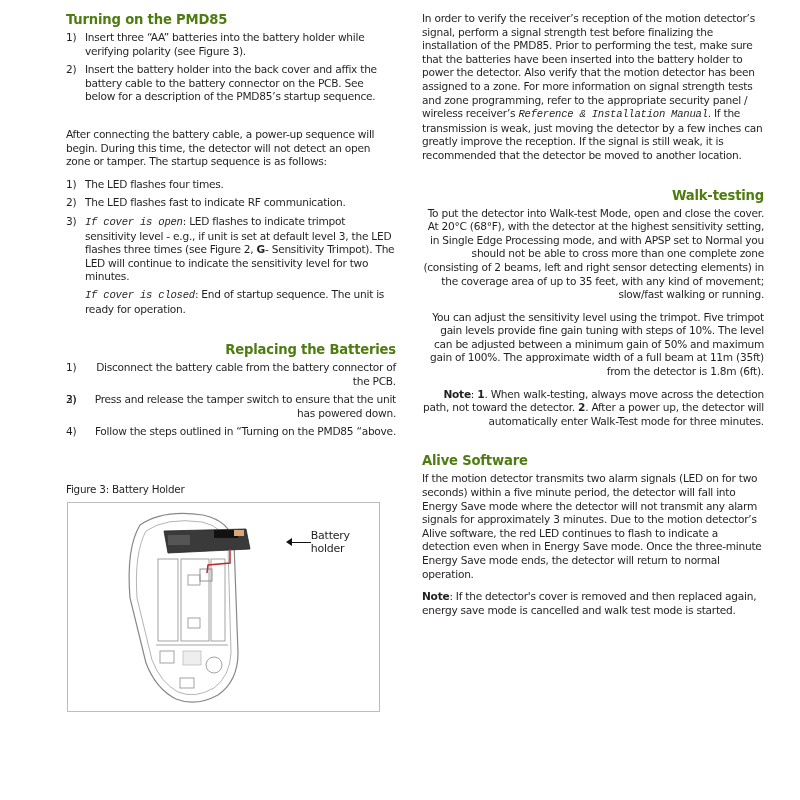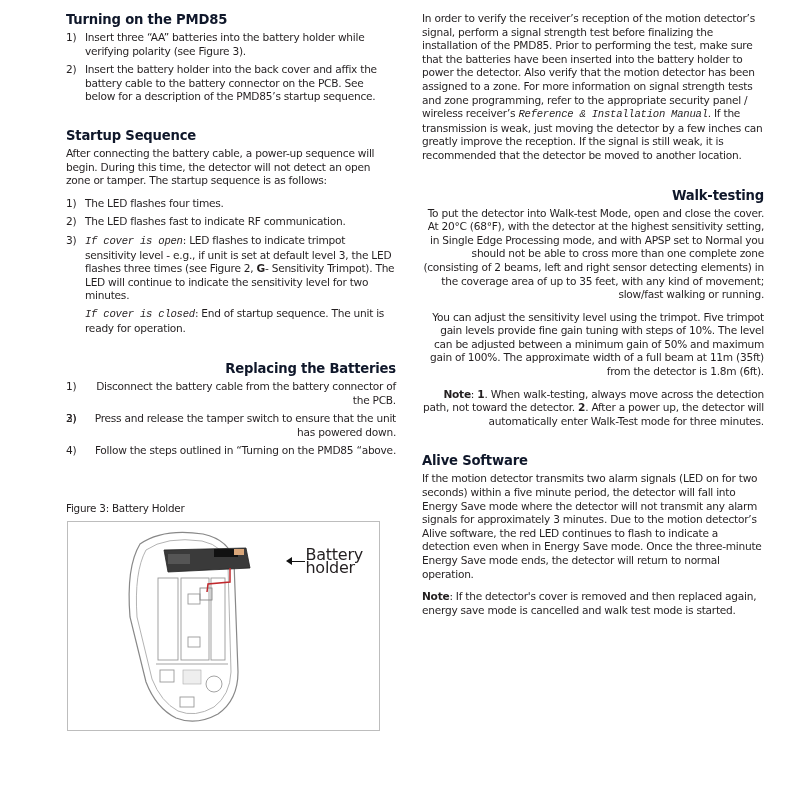--- a/index.html
+++ b/index.html
@@ -1,52 +1,51 @@
 <!DOCTYPE html>
 <html><head>
 <meta charset="utf-8">
 <style>
   html, body { margin: 0; padding: 0; background: #ffffff; }
   body { width: 800px; height: 800px; position: relative; overflow: hidden;
          font-family: "DejaVu Sans", sans-serif; color: #231f20; }
   .col { position: absolute; top: 12px; font-size: 10.6px; line-height: 13.6px; letter-spacing: -0.25px; }
   .col-left { left: 66px; width: 330px; }
   .col-right { left: 422px; width: 342px; }
-  h2 { font-family: "DejaVu Sans", sans-serif; font-weight: bold; font-size: 13.2px; color: #0f172a;
+  h2 { font-family: "DejaVu Sans", sans-serif; font-weight: bold; font-size: 13.2px; color: #4d7c0f;
        margin: 0 0 3px 0; line-height: 16px; letter-spacing: -0.2px; }
   p { margin: 0 0 9px 0; }
   ol { list-style: none; margin: 0; padding: 0; }
   ol li { position: relative; padding-left: 19px; margin-bottom: 5px; }
   ol li .num { position: absolute; left: 0; top: 0; }
   .sub { padding-left: 19px; margin-top: -1px; }
   .section { margin-bottom: 22px; }
   .figure-caption { text-align: left; font-size: 10.4px; margin: 0 0 5px 0; }
   .figure-box { position: relative; width: 311px; height: 208px; border: 1.5px solid #bdbdbd; margin-left: 1px; }
-  .callout { position: absolute; left: 223px; top: 26px; font-size: 16px; display: flex; align-items: center; gap: 0; }
+  .callout { position: absolute; left: 223px; top: 26px; font-size: 11px; display: flex; align-items: center; gap: 0; }
   .arrow-line { width: 22px; height: 1.3px; background: #111; position: relative; }
   .arrow-line::before { content: ""; position: absolute; left: -5px; top: -3.5px; border-right: 6px solid #111;
                         border-top: 4px solid transparent; border-bottom: 4px solid transparent; }
   b { font-weight: bold; }
   i { font-style: italic; font-family: Liberation Mono, monospace; }
 </style>
 </head>
 <body>
 
 <div class="col col-left">
 
   <div class="section" style="margin-bottom:24px;">
     <h2>Turning on the PMD85</h2>
     <ol>
       <li><span class="num">1)</span><span>Insert three “AA” batteries into the battery holder while verifying polarity (see Figure 3).</span></li>
       <li><span class="num">2)</span><span>Insert the battery holder into the back cover and affix the battery cable to the battery connector on the PCB. See below for a description of the PMD85’s startup sequence.</span></li>
     </ol>
   </div>
 
   <div class="section" style="margin-bottom:26px;">
-    <h2>Startup Sequence</h2>
     <p>After connecting the battery cable, a power-up sequence will begin. During this time, the detector will not detect an open zone or tamper. The startup sequence is as follows:</p>
     <ol>
       <li><span class="num">1)</span><span>The LED flashes four times.</span></li>
       <li><span class="num">2)</span><span>The LED flashes fast to indicate RF communication.</span></li>
       <li><span class="num">3)</span><i>If cover is open</i><span>: LED flashes to indicate trimpot sensitivity level - e.g., if unit is set at default level 3, the LED flashes three times (see Figure 2, </span><b>G</b><span>- Sensitivity Trimpot). The LED will continue to indicate the sensitivity level for two minutes.</span></li>
     </ol>
     <div class="sub"><i>If cover is closed</i><span>: End of startup sequence. The unit is ready for operation.</span></div>
   </div>
 
   <div class="section" style="margin-bottom:44px;text-align:right;">

